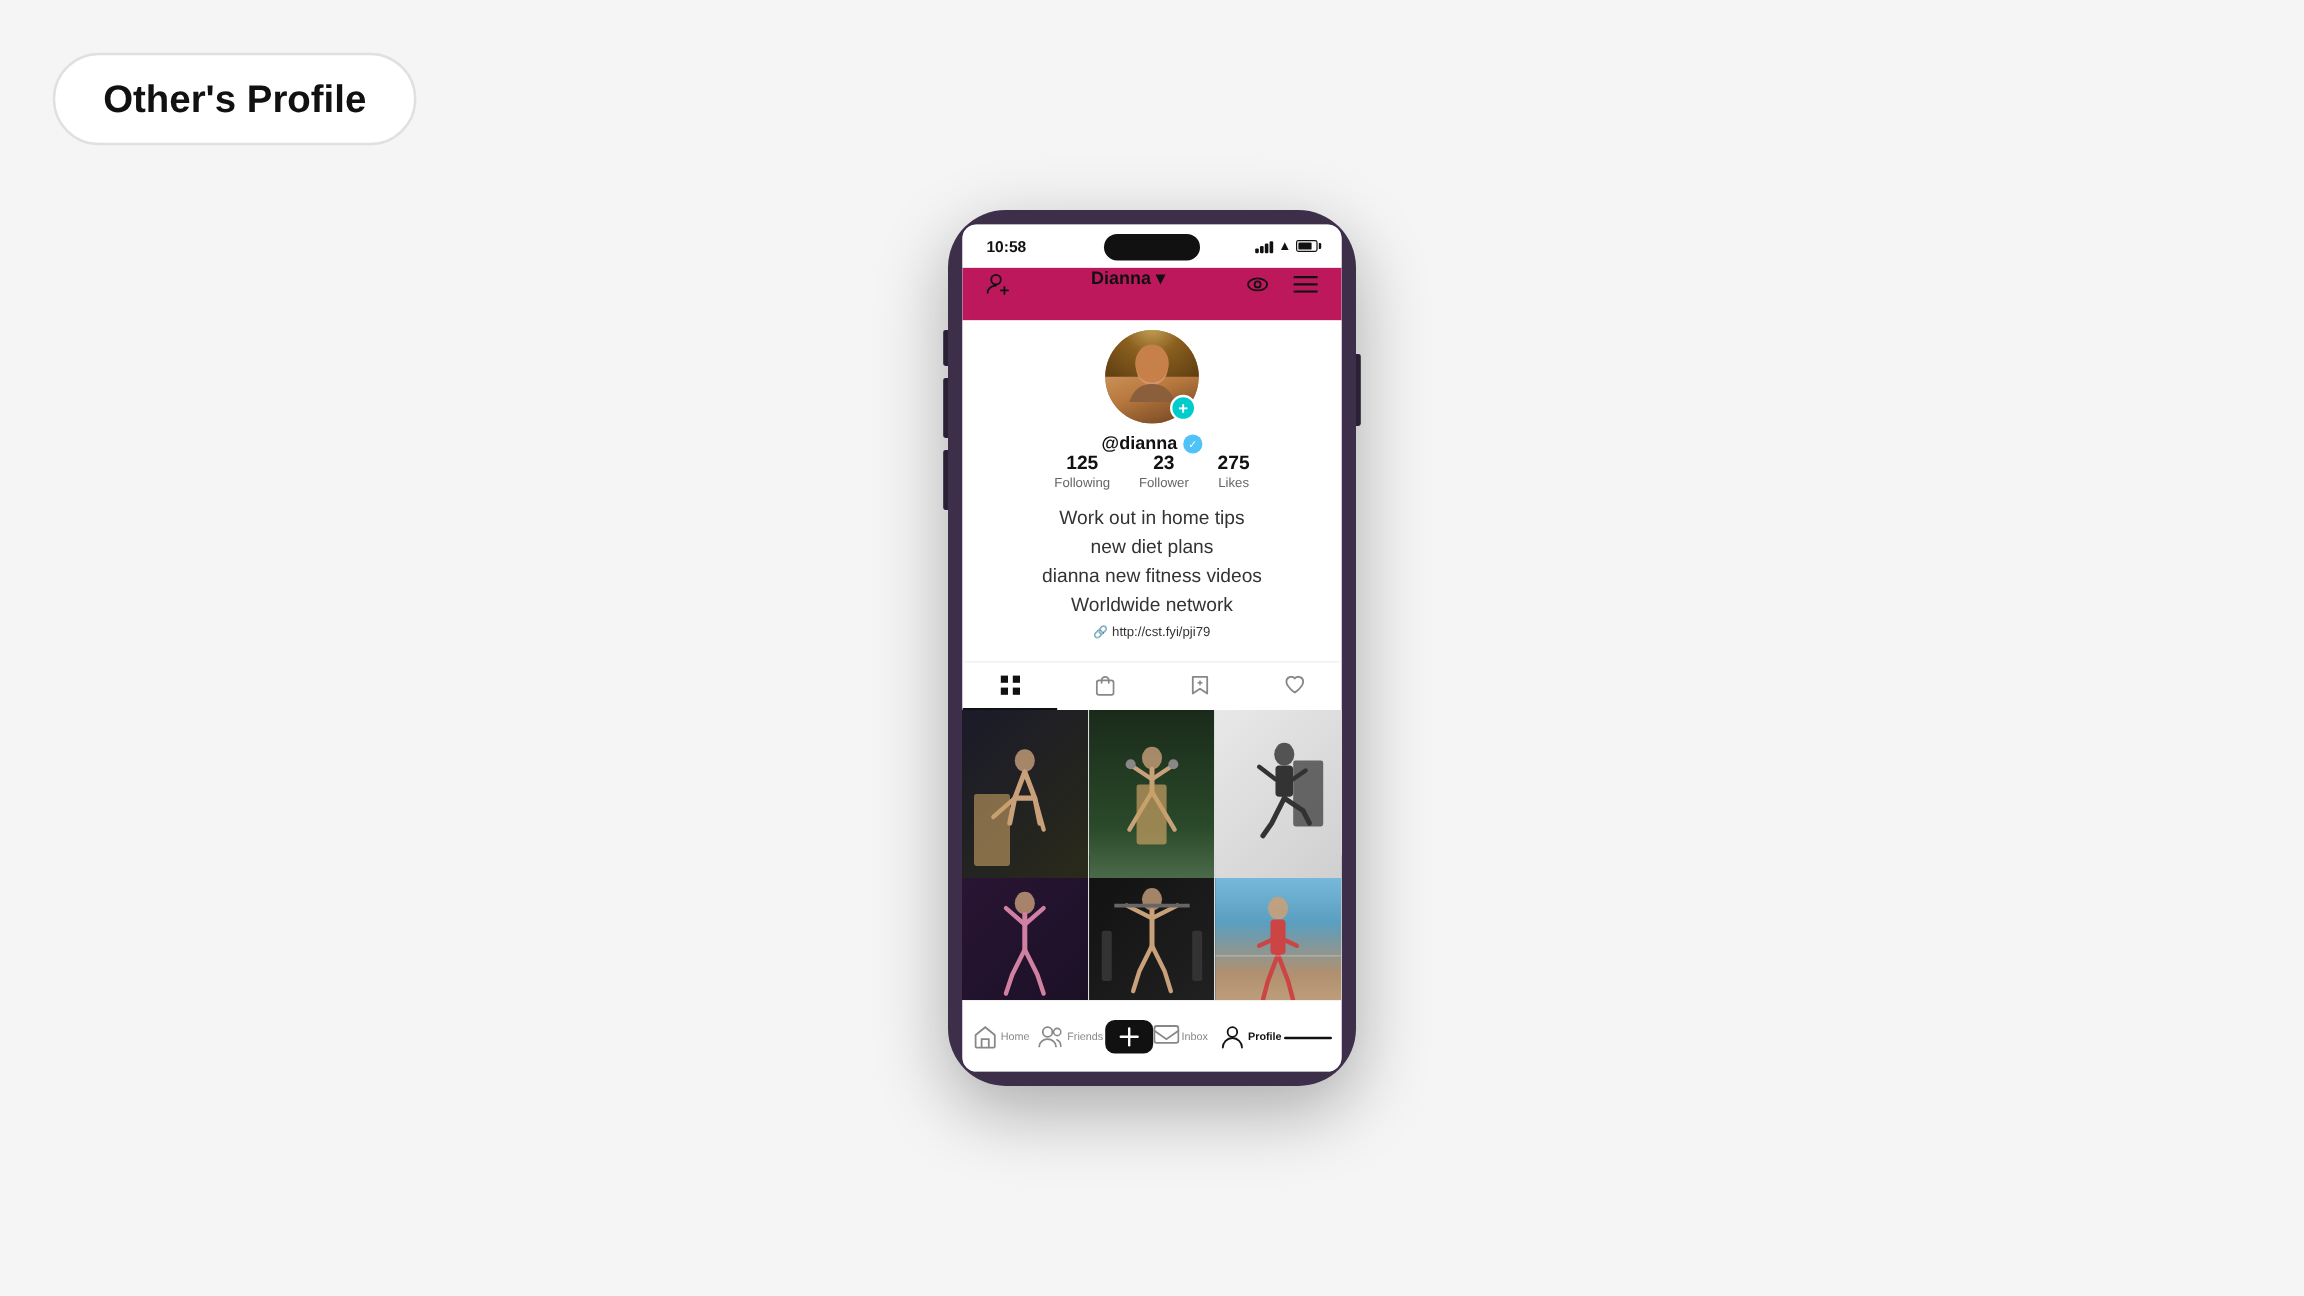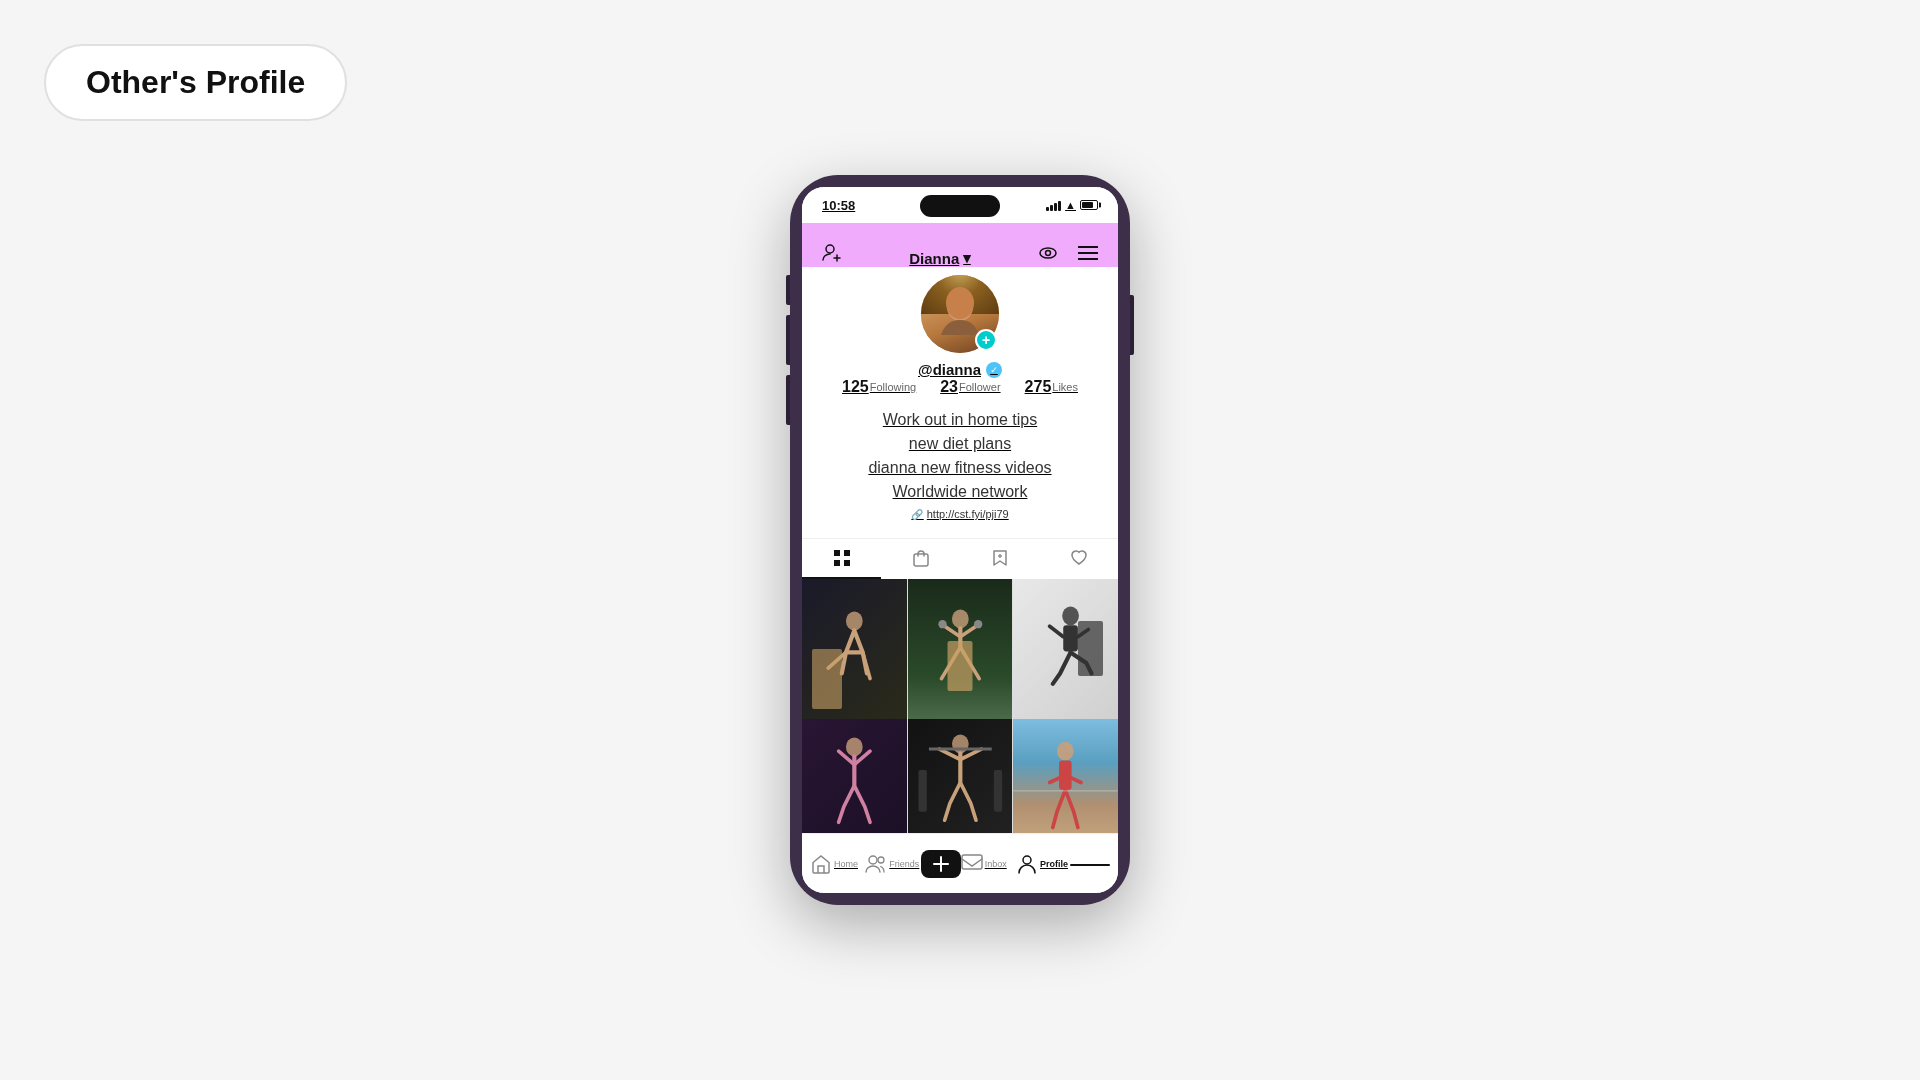--- a/index.html
+++ b/index.html
@@ -38,26 +38,25 @@
       background: #3d2f4a;
       border-radius: 48px;
       padding: 12px;
       box-shadow: 0 20px 60px rgba(0,0,0,0.3);
     }
 
     .phone-inner {
       width: 100%;
       height: 100%;
       background: white;
-      border-radius: 22px;
+      border-radius: 12px;
       overflow: hidden;
       display: flex;
       flex-direction: column;
       position: relative;
-      text-decoration: underline;
     }
 
     
     .status-bar {
       height: 36px;
       background: white;
       display: flex;
       align-items: center;
       justify-content: space-between;
       padding: 0 20px;
@@ -121,24 +120,24 @@
       width: 80%;
       height: 100%;
       background: #111;
       border-radius: 1px;
     }
 
     
     .top-nav {
       height: 44px;
       display: flex;
-      align-items: flex-end;
+      align-items: flex-start;
       justify-content: space-between;
       padding: 0 16px;
-      background: #f0abfc;
+      background: #be185d;
       flex-shrink: 0;
     }
     .add-user-btn {
       width: 28px;
       height: 28px;
       display: flex;
       align-items: center;
       justify-content: center;
       cursor: pointer;
     }
@@ -250,21 +249,21 @@
     
     .stats-row {
       display: flex;
       justify-content: center;
       gap: 24px;
       margin-bottom: 12px;
       width: 100%;
     }
     .stat-item {
       display: flex;
-      flex-direction: row;
+      flex-direction: column;
       align-items: center;
       gap: 1px;
       cursor: pointer;
     }
     .stat-number {
       font-size: 16px;
       font-weight: 700;
       color: #111;
     }
     .stat-label {

